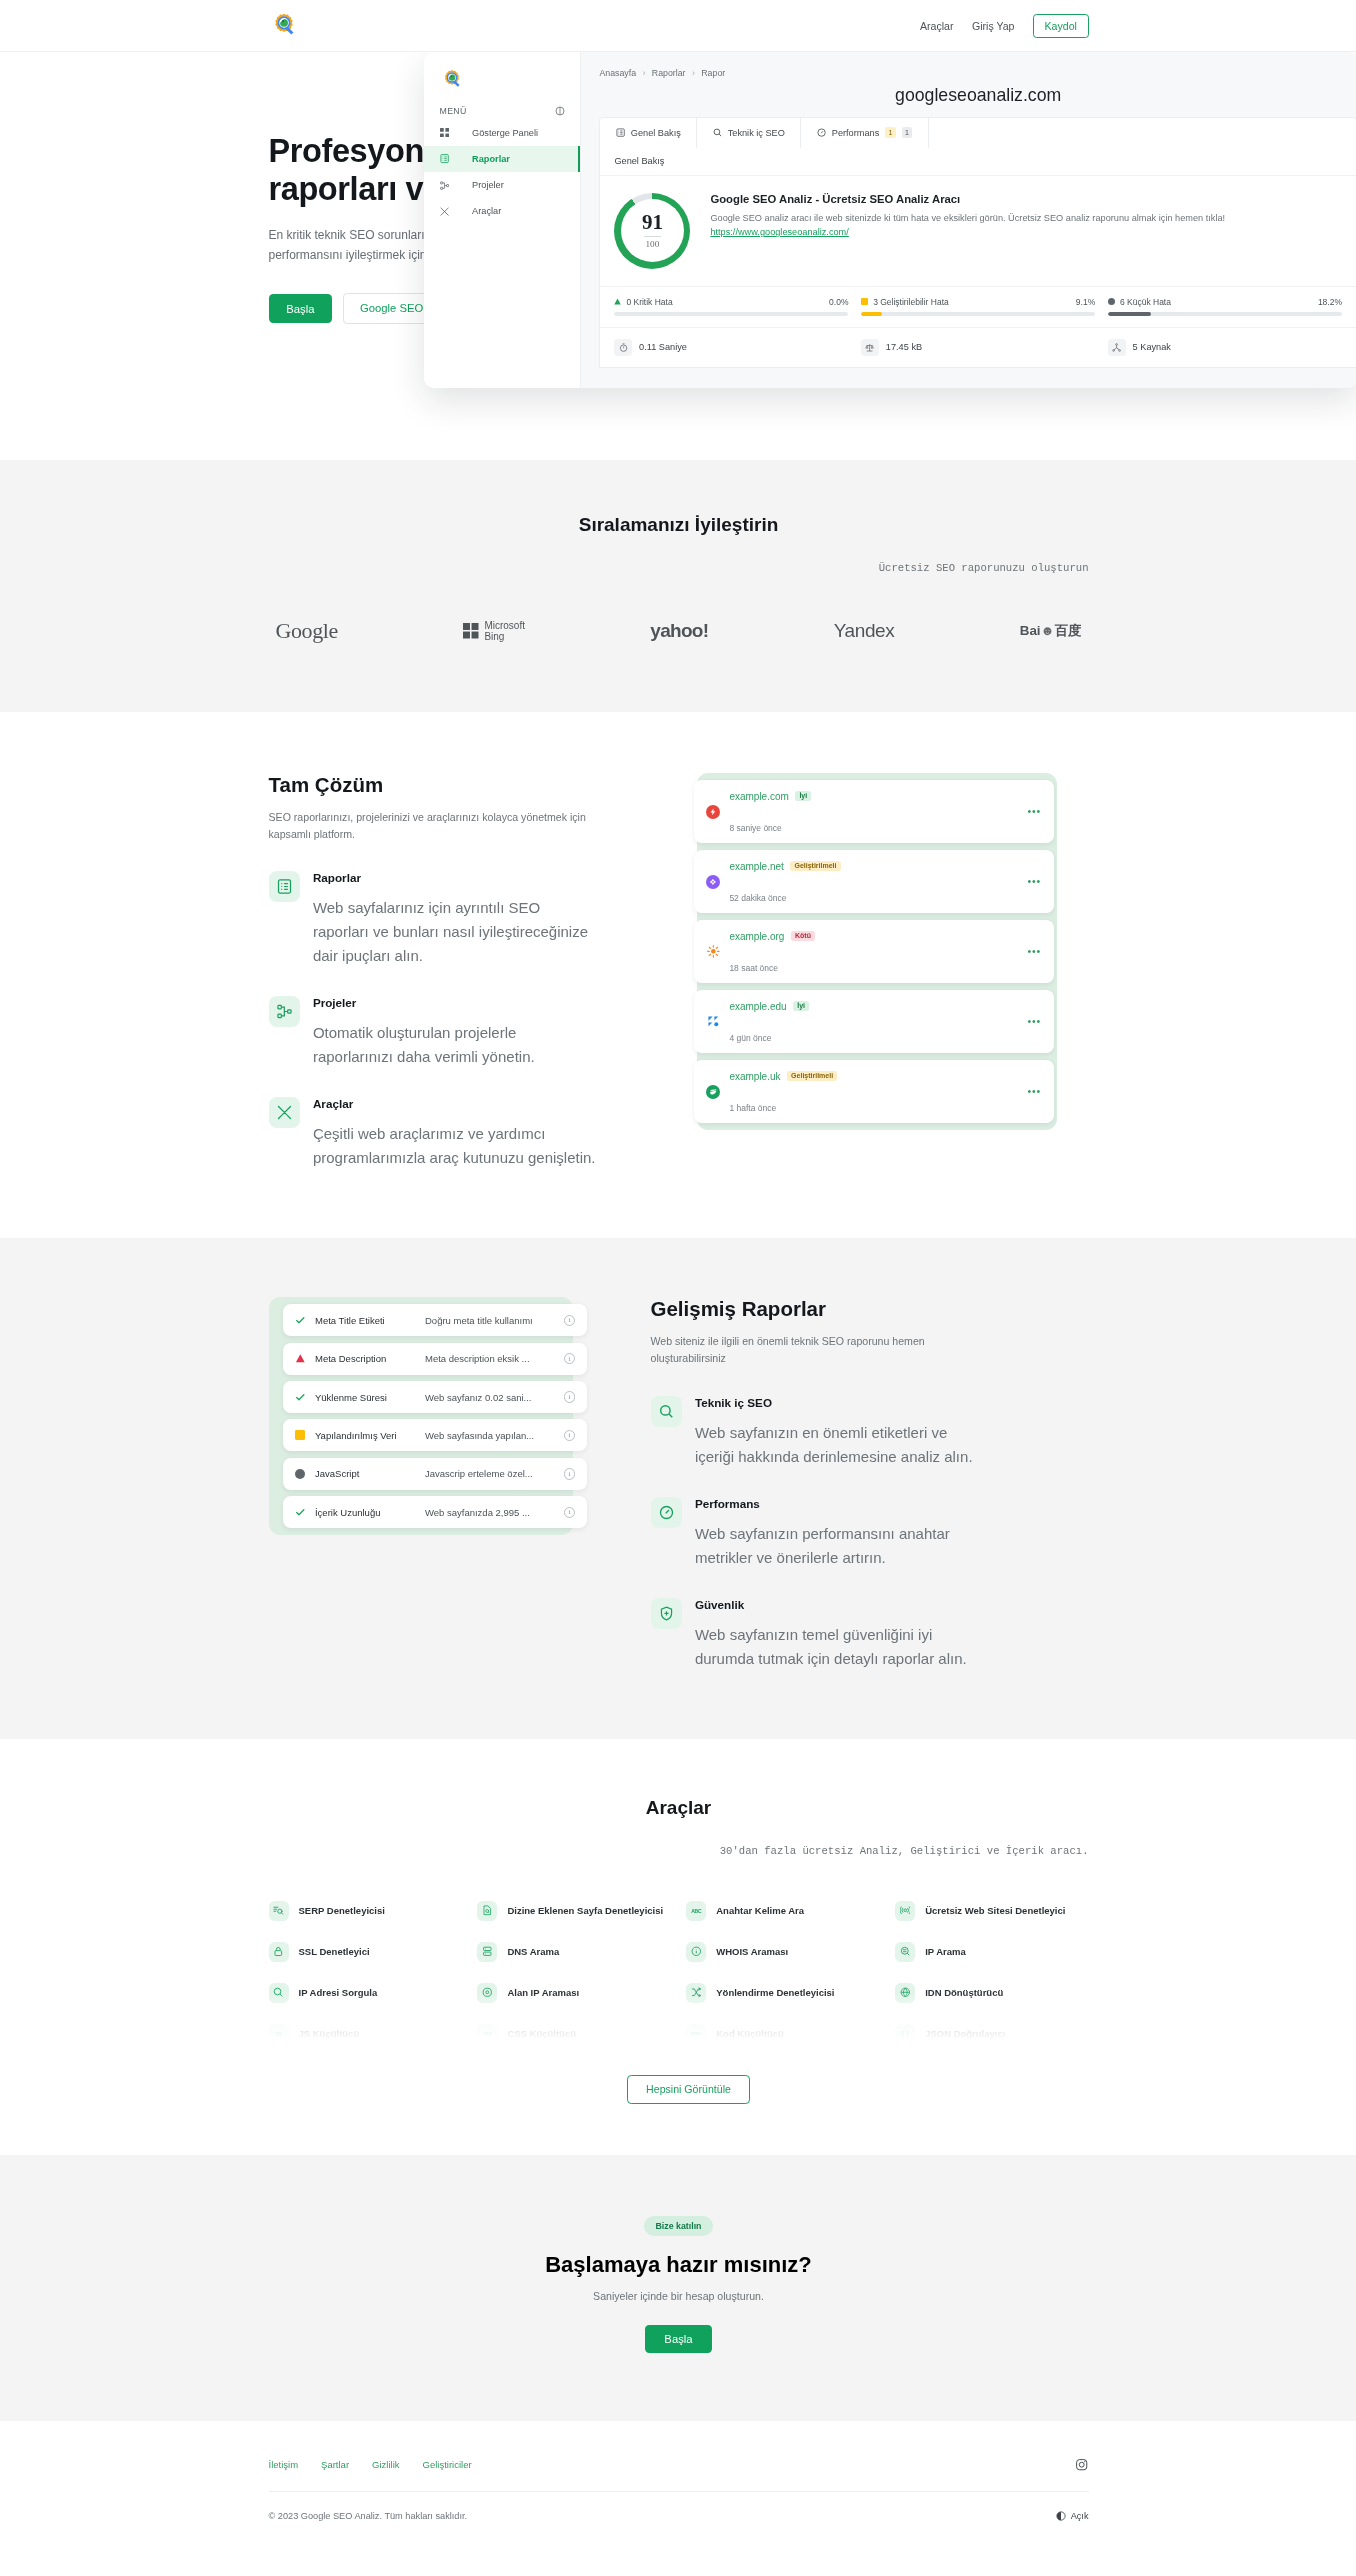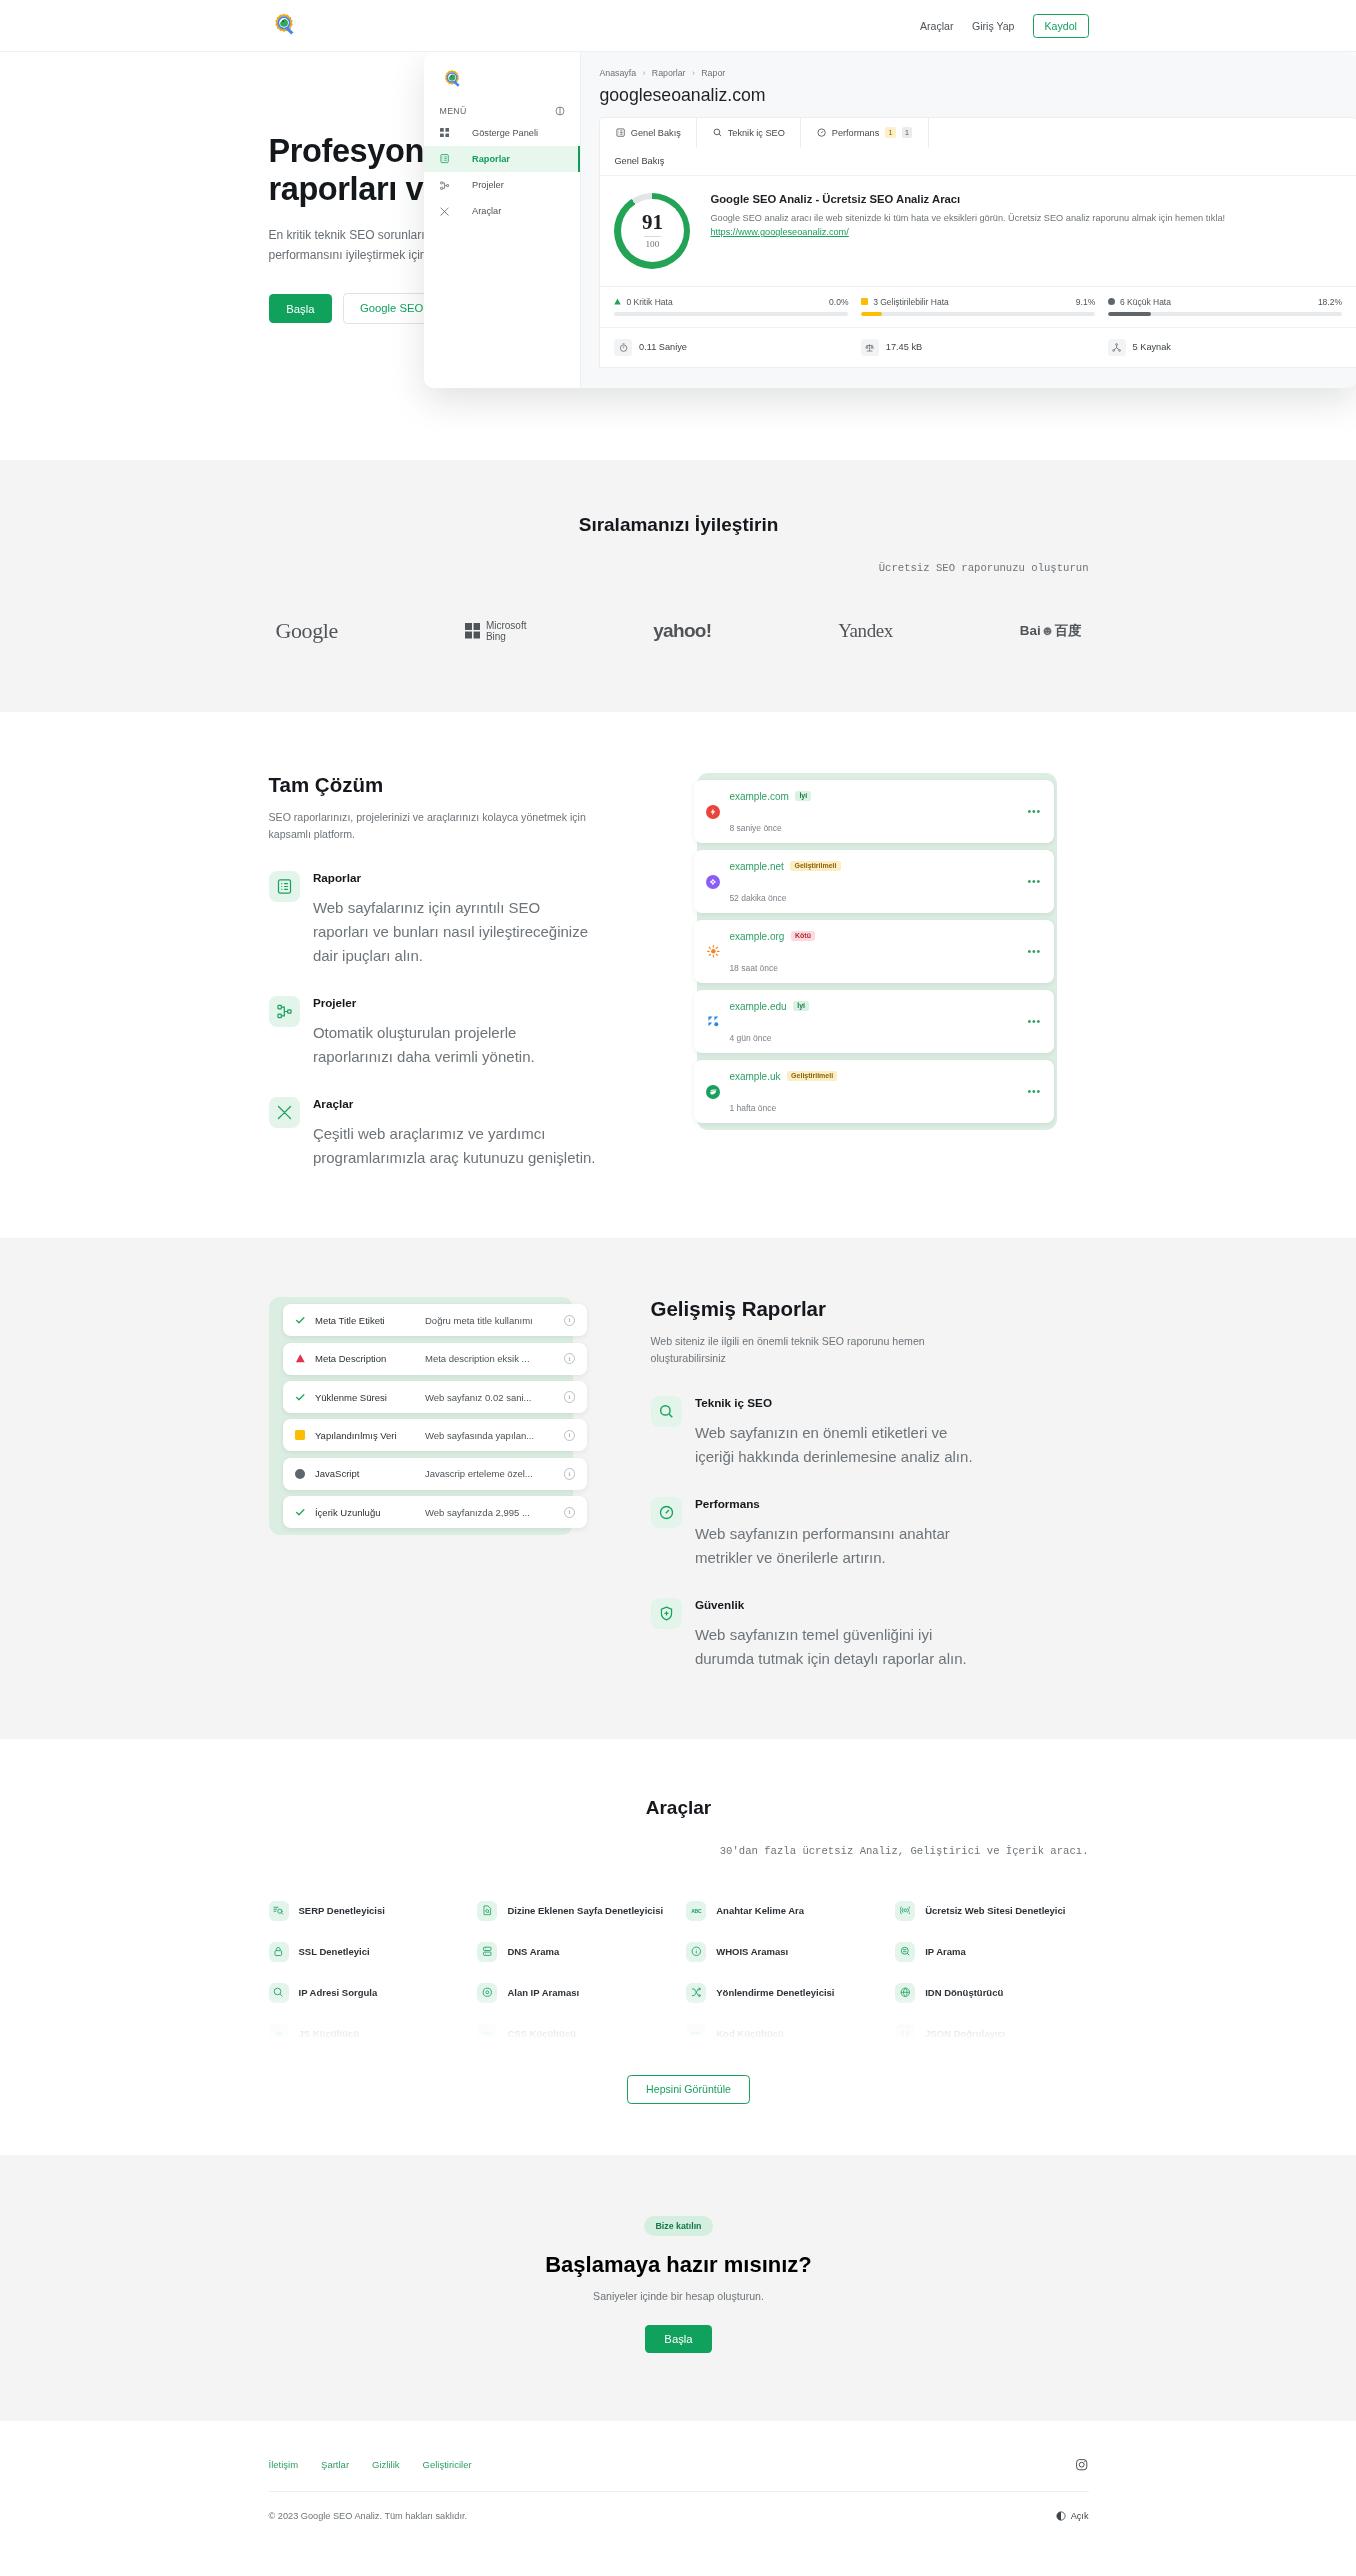--- a/index.html
+++ b/index.html
@@ -32,21 +32,21 @@
   .dash-logo{padding:0 15.5px 0 15.5px;}
   .dash-logo .logo-mark{width:24px;height:24px;}
   .menu-head{display:flex;align-items:center;justify-content:space-between;padding:14px 15.5px 4.2px 15.5px;}
   .menu-head span{font-size:8.8px;color:#5d6469;letter-spacing:0.3px;}
   .menu-item{display:flex;align-items:center;gap:22px;padding:7.8px 15.5px;font-size:9.2px;color:#4b5257;}
   .menu-item.active{background:#e8f7ee;color:#0f9d58;border-right:2.1px solid #0f9d58;font-weight:600;}
   .menu-ico{width:10.6px;height:10.6px;display:inline-flex;align-items:center;justify-content:center;flex:none;}
   .dash-main{flex:1;background:#f7f8f9;padding:15.5px 0 0 18.4px;}
   .crumbs{font-size:8.8px;color:#6a7176;display:flex;gap:6.4px;align-items:center;}
   .crumbs .sep{color:#aab0b4;}
-  .dash-title{font-size:17.7px;font-weight:400;color:#1d2125;margin-top:7px;}
+  .dash-title{font-size:17.7px;font-weight:400;color:#1d2125;margin-top:7px;text-align:center;}
   .tabs{display:flex;background:#fff;border-radius:4.2px 4.2px 0 0;margin-top:11.3px;border:0.7px solid #ebedef;border-bottom:none;overflow:hidden;}
   .tab{padding:9.2px 15.5px;font-size:9.2px;color:#434a4f;display:flex;align-items:center;gap:5.7px;border-right:0.7px solid #ebedef;white-space:nowrap;}
   .pill{font-size:7px;padding:0.7px 3.5px;border-radius:2.1px;line-height:10px;}
   .pill.y{background:#fdefc6;color:#7a5c06;}
   .pill.g{background:#e9ebed;color:#4b5257;}
   .panel{background:#fff;border:0.7px solid #ebedef;border-top:none;}
   .panel-hd{padding:8.5px 14px;font-size:9.2px;color:#3c4348;border-bottom:0.7px solid #eff1f2;}
   .panel-body{padding:17px 14px;display:flex;gap:20px;align-items:flex-start;}
   .gauge{width:76px;height:76px;border-radius:50%;flex:none;position:relative;
     background:conic-gradient(#22a355 0 91%, #e2e5e7 91% 100%);font-family:Liberation Serif, serif;}
@@ -401,21 +401,21 @@
               <rect x="8.8" y="0" width="7.2" height="7.2" fill="#2b3136"></rect>
               <rect x="0" y="8.8" width="7.2" height="7.2" fill="#2b3136"></rect>
               <rect x="8.8" y="8.8" width="7.2" height="7.2" fill="#2b3136"></rect>
             </svg>
           <span style="font-size:10px;line-height:1.1;color:#2b3136;">Microsoft<br>Bing</span>
         </div>
         <div class="logo-item">
           <span style="font-size:19px;font-weight:700;color:#2b3136;letter-spacing:-0.7px;">yahoo!</span>
         </div>
         <div class="logo-item">
-          <span style="font-size:19px;color:#2b3136;letter-spacing:-0.4px;font-family:Liberation Serif, serif;">Yandex</span>
+          <span style="font-size:19px;color:#2b3136;letter-spacing:-0.4px;">Yandex</span>
         </div>
         <div class="logo-item">
           <span style="font-size:13.4px;font-weight:700;color:#2b3136;">Bai<span style="opacity:.85">☻</span>百度</span>
         </div>
       </div>
     </div>
   </section>
 
   <section class="solution">
     <div class="container two">

